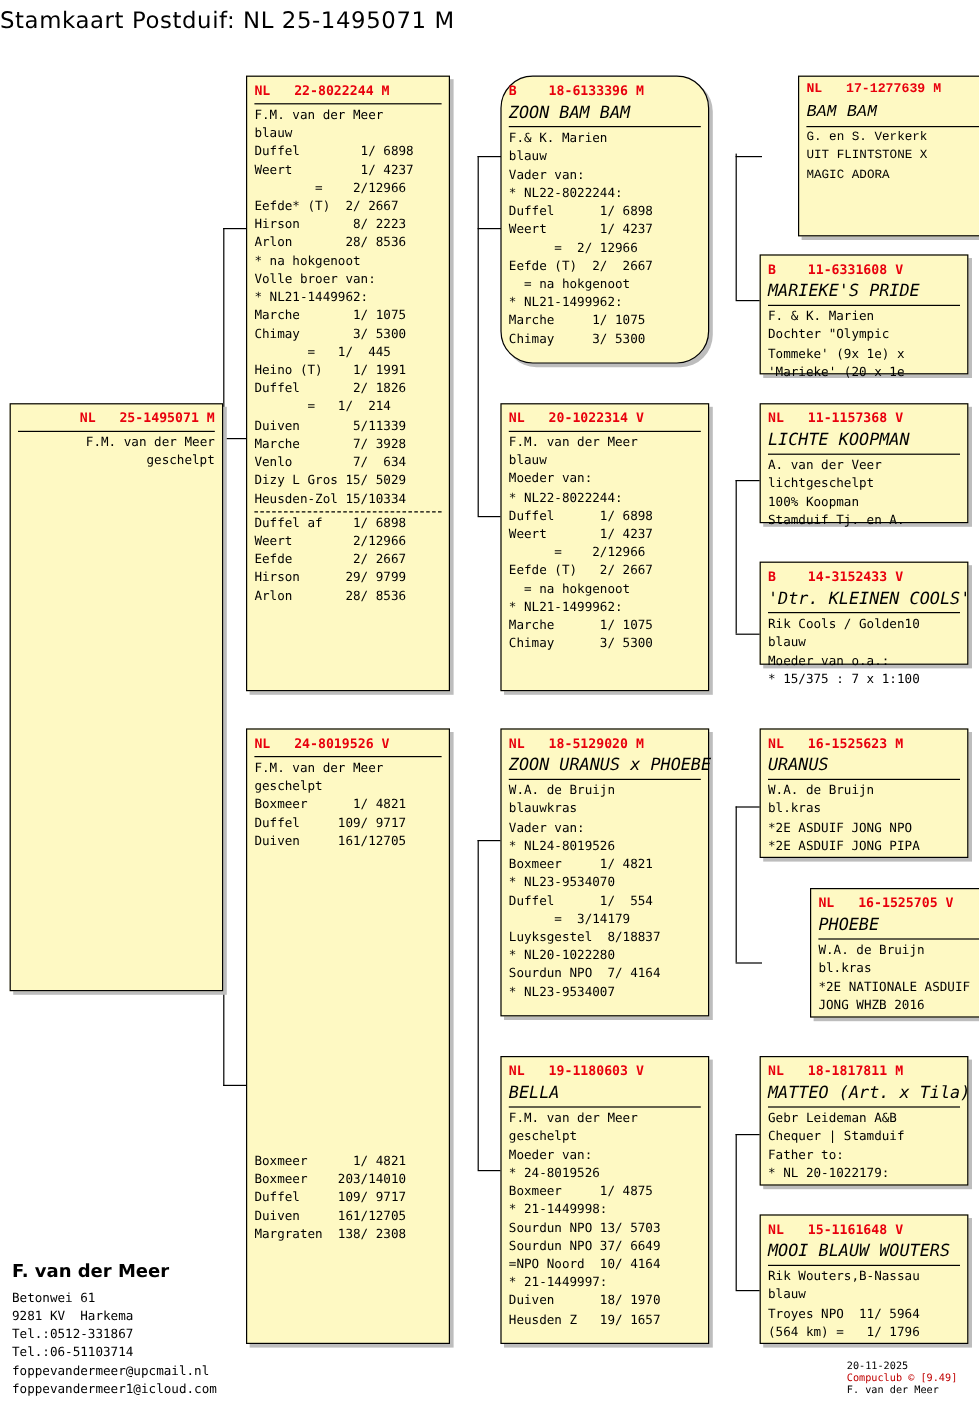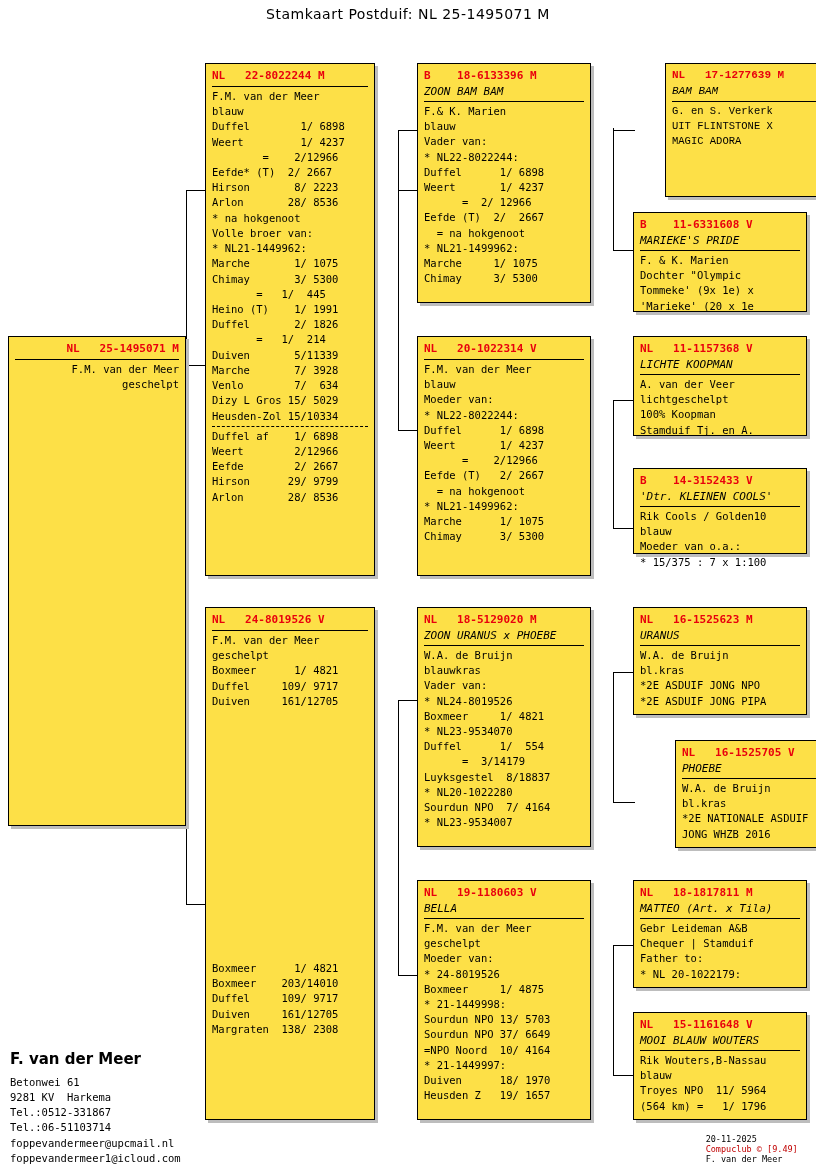--- a/index.html
+++ b/index.html
@@ -5,43 +5,43 @@
   html,body{margin:0;padding:0;}
   body{
     width:816px;height:1172px;
     background:#ffffff;
     font-family:"DejaVu Sans Mono", monospace;
     position:relative;
     overflow:hidden;
     color:#000;
   }
   .title{
-    position:absolute;top:6px;left:0;width:816px;text-align:center;
+    position:absolute;top:6px;left:0;width:816px;text-align:left;
     font-family:"DejaVu Sans", sans-serif;
-    font-size:14px;letter-spacing:.5px;
+    font-size:19px;letter-spacing:.5px;
   }
   .card{
     position:absolute;
-    background:#fde047;
+    background:#fef9c3;
     border:1px solid #000;
     box-shadow:3px 3px 0 0 #bdbdbd;
     box-sizing:border-box;
     padding:4px 6px;
     font-size:10.5px;
     line-height:1.45;
   }
   .ring{
     color:#e8000d;
     font-weight:bold;
     font-size:11px;
     white-space:pre;
   }
   .nick{
     font-style:italic;
-    font-size:11px;
+    font-size:14px;
     border-bottom:1px solid #000;
     padding-bottom:1px;
     margin-bottom:2px;
     white-space:pre;
   }
   .ringwrap{
     border-bottom:1px solid #000;
     padding-bottom:2px;
     margin-bottom:2px;
   }
@@ -160,21 +160,21 @@
   <div class="line">Duffel     109/ 9717</div>
   <div class="line">Duiven     161/12705</div>
   <div style="height:252px;"></div>
   <div class="line">Boxmeer      1/ 4821</div>
   <div class="line">Boxmeer    203/14010</div>
   <div class="line">Duffel     109/ 9717</div>
   <div class="line">Duiven     161/12705</div>
   <div class="line">Margraten  138/ 2308</div>
 </div>
 
-<div class="card" style="left:417px;top:63px;width:174px;height:240px;">
+<div class="card" style="left:417px;top:63px;width:174px;height:240px;border-radius:27px;">
   <div class="ringwrap nounder">
     <div class="ring">B    18-6133396 M</div>
   </div>
   <div class="nick">ZOON BAM BAM</div>
   <div class="line">F.&amp; K. Marien</div>
   <div class="line">blauw</div>
   <div class="line">Vader van:</div>
   <div class="line">* NL22-8022244:</div>
   <div class="line">Duffel      1/ 6898</div>
   <div class="line">Weert       1/ 4237</div>

